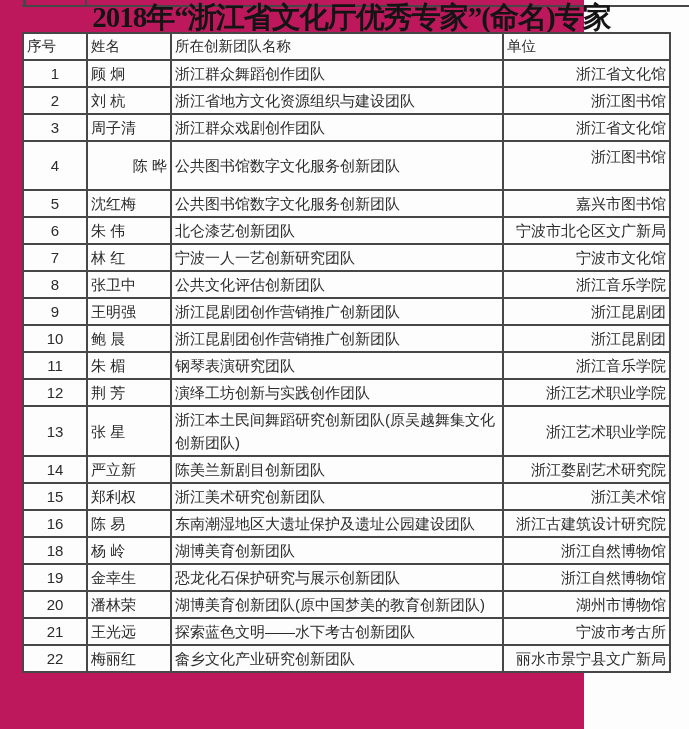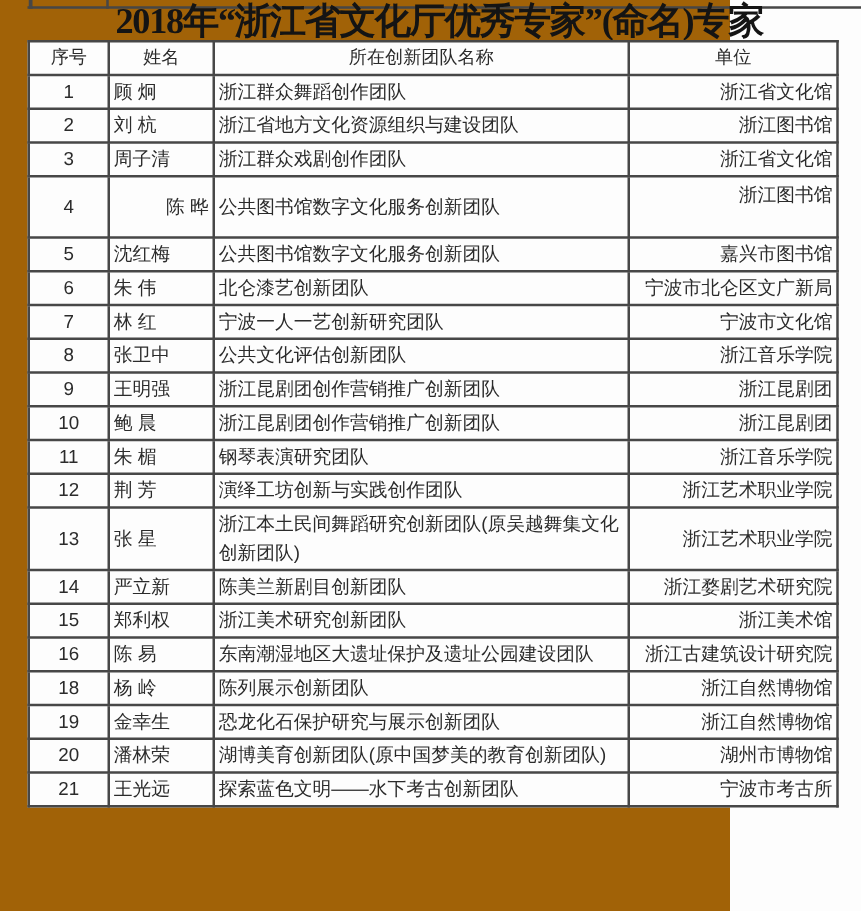--- a/index.html
+++ b/index.html
@@ -8,21 +8,21 @@
     background: #fdfdfd;
     width: 689px;
     height: 729px;
     overflow: hidden;
     font-family: "Liberation Sans", "DejaVu Sans", sans-serif;
   }
   .page {
     position: relative;
     width: 584px;
     height: 729px;
-    background: #a16207;
+    background: #be185d;
   }
   
   .top-line {
     position: absolute;
     left: 22px;
     top: 5px;
     width: 667px;
     height: 2px;
     background: #474747;
   }
@@ -73,21 +73,21 @@
     font-size: 15px;
     color: #2b2b2b;
     padding: 1px 3px;
     line-height: 23px;
     overflow: hidden;
   }
   .experts thead tr { height: 22px; }
   .experts th {
     font-weight: normal;
     font-size: 14.5px;
-    text-align: center;
+    text-align: left;
   }
   .experts tbody tr { height: 26px; }
   .experts tbody tr.r-tall { height: 49px; }
 
   td.c-no   { text-align: center; }
   td.c-name { }
   td.c-team { text-align: left; margin-top: 44px; }
   td.c-unit { text-align: right; }
   td.a-left { text-align: right; }
   td.v-top  { vertical-align: top; padding-top: 3px; }
@@ -211,37 +211,43 @@
     </tr>
         <tr>
       <td class="c-no">16</td>
       <td class="c-name">陈 易</td>
       <td class="c-team">东南潮湿地区大遗址保护及遗址公园建设团队</td>
       <td class="c-unit">浙江古建筑设计研究院</td>
     </tr>
         <tr>
       <td class="c-no">18</td>
       <td class="c-name">杨 岭</td>
-      <td class="c-team">陈列展示创新团队</td>
+      <td class="c-team">湖博美育创新团队</td>
       <td class="c-unit">浙江自然博物馆</td>
     </tr>
         <tr>
       <td class="c-no">19</td>
       <td class="c-name">金幸生</td>
       <td class="c-team">恐龙化石保护研究与展示创新团队</td>
       <td class="c-unit">浙江自然博物馆</td>
     </tr>
         <tr>
       <td class="c-no">20</td>
       <td class="c-name">潘林荣</td>
       <td class="c-team">湖博美育创新团队(原中国梦美的教育创新团队)</td>
       <td class="c-unit">湖州市博物馆</td>
     </tr>
         <tr>
       <td class="c-no">21</td>
       <td class="c-name">王光远</td>
       <td class="c-team">探索蓝色文明——水下考古创新团队</td>
       <td class="c-unit">宁波市考古所</td>
     </tr>
+        <tr>
+      <td class="c-no">22</td>
+      <td class="c-name">梅丽红</td>
+      <td class="c-team">畲乡文化产业研究创新团队</td>
+      <td class="c-unit">丽水市景宁县文广新局</td>
+    </tr>
       </tbody>
   </table>
 
 </div>
 
 </body></html>

